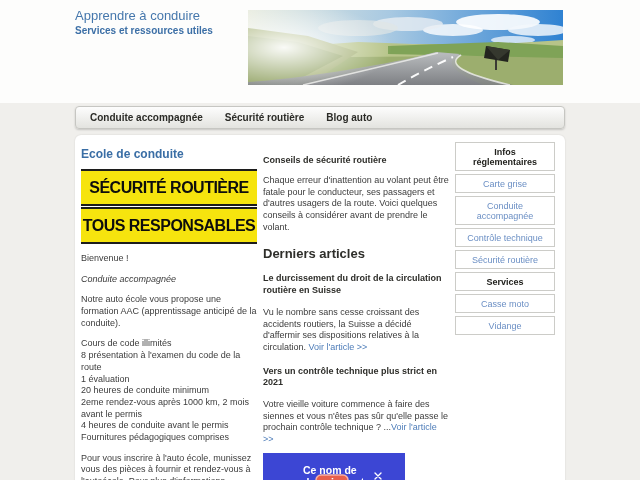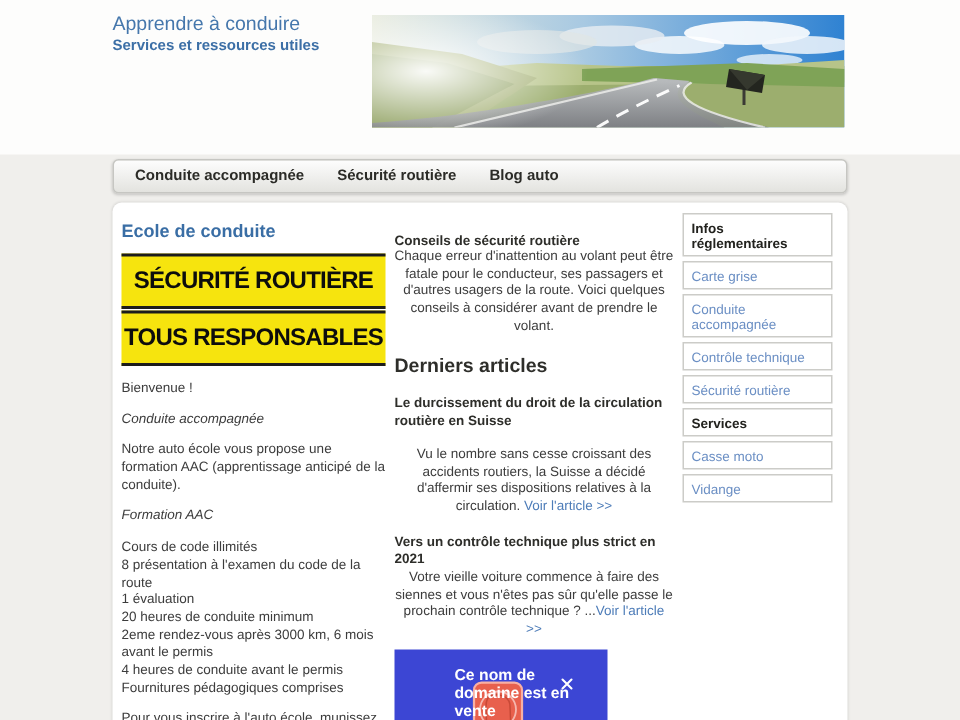--- a/index.html
+++ b/index.html
@@ -48,40 +48,40 @@
     color:#0d0d0d;font-weight:bold;font-size:16px;letter-spacing:-0.5px;
     white-space:nowrap;transform-origin:center;
   }
   .banner-row + .banner-row{margin-top:1px;}
   .txt{font-size:9px;color:#3c3c3c;line-height:1.3;margin:9px 0 0 0;}
   .txt.italic{font-style:italic;}
   .course-list{font-size:9px;color:#3c3c3c;line-height:1.3;margin:9px 0 4px 0;}
 
   
   .tips-title{font-size:9px;font-weight:bold;color:#2e2e2a;margin:14px 0 0 0;}
-  .mid-p{font-size:9px;color:#3c3c3c;line-height:1.3;margin:0 0 0 0;text-align:center;}
+  .mid-p{font-size:9px;color:#3c3c3c;line-height:1.3;margin:10px 0 0 0;}
   .mid-h2{font-size:13px;font-weight:bold;color:#2e2e2a;margin:13px 0 0 0;}
   .article-title{font-size:9px;font-weight:bold;color:#2e2e2a;margin:12px 0 0 0;line-height:1.3;}
   a.link{color:#4d7cb8;text-decoration:none;cursor:pointer;}
 
   
   .ad{
     width:142px;height:150px;background:#3c46d4;margin-top:7px;
     position:relative;overflow:hidden;cursor:pointer;
   }
   .ad-headline{
     position:absolute;top:11px;left:40px;width:86px;
     color:#fff;font-weight:bold;font-size:10.5px;line-height:1.15;
   }
   .ad-svg{position:absolute;top:0;left:0;width:142px;height:150px;}
 
   
   .side-item{
     border:1px solid #ccccc8;background:#fff;
-    font-size:9px;padding:4px 5px 3px 5px;margin:0 0 3px 0;
+    font-size:9px;padding:4px 5px 3px 5px;margin:0 0 3px 0;text-align:center;
   }
   .side-item.header{font-weight:bold;color:#22221e;}
   .side-item.link{color:#6b8fc4;cursor:pointer;}
   .side-top-space{height:1px;}
 </style>
 </head>
 <body>
 
 <div class="top-band">
   <div class="container">
@@ -151,28 +151,27 @@
       <div class="page-h1">Ecole de conduite</div>
 
       <div class="banner">
         <div class="banner-row">SÉCURITÉ ROUTIÈRE</div>
         <div class="banner-row">TOUS RESPONSABLES</div>
       </div>
 
       <p class="txt">Bienvenue !</p>
       <p class="txt italic">Conduite accompagnée</p>
       <p class="txt">Notre auto école vous propose une formation AAC (apprentissage anticipé de la conduite).</p>
-      <p class="txt italic">Formation AAC</p>
 
       <div class="course-list">
         <div>Cours de code illimités</div>
         <div>8 présentation à l'examen du code de la route</div>
         <div>1 évaluation</div>
         <div>20 heures de conduite minimum</div>
-        <div>2eme rendez-vous après 3000 km, 6 mois avant le permis</div>
+        <div>2eme rendez-vous après 1000 km, 2 mois avant le permis</div>
         <div>4 heures de conduite avant le permis</div>
         <div>Fournitures pédagogiques comprises</div>
       </div>
 
       <p class="txt">Pour vous inscrire à l'auto école, munissez vous des pièces à fournir et rendez-vous à l'autoécole. Pour plus d'informations, contactez l'auto école.</p>
     </div>
 
     <div class="col-mid">
       <div class="tips-title">Conseils de sécurité routière</div>
       <p class="mid-p">Chaque erreur d'inattention au volant peut être fatale pour le conducteur, ses passagers et d'autres usagers de la route. Voici quelques conseils à considérer avant de prendre le volant.</p>

